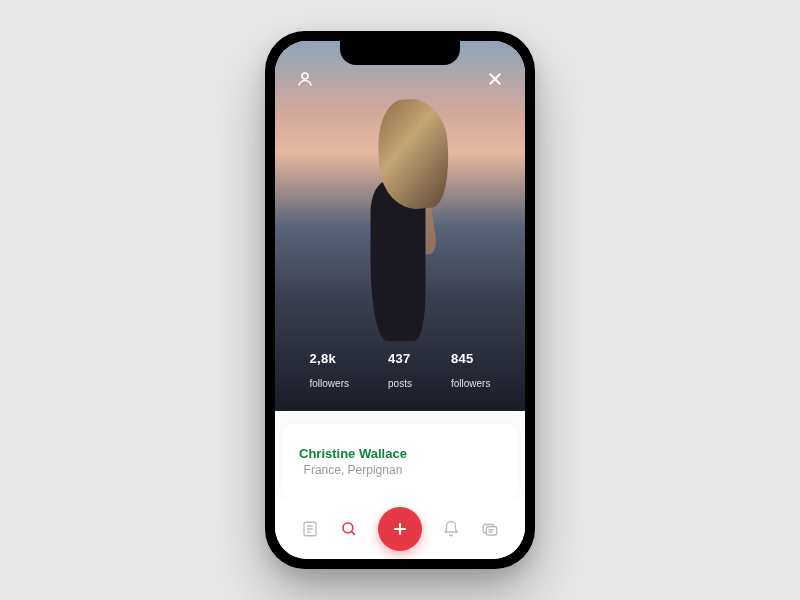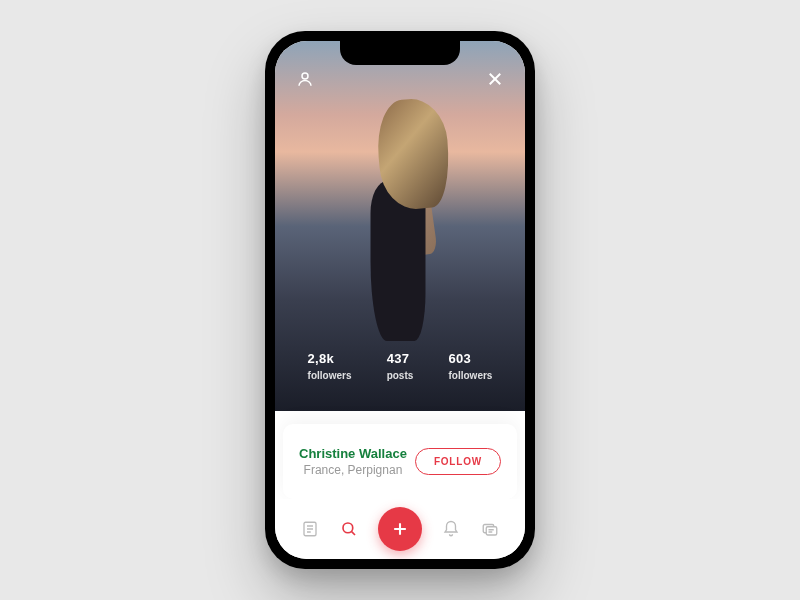--- a/index.html
+++ b/index.html
@@ -124,23 +124,23 @@
       text-align: left;
       color: #fff;
     }
     .stat-value {
       font-size: 13px;
       font-weight: 700;
       letter-spacing: 0.3px;
     }
     .stat-label {
       font-size: 10px;
-      font-weight: 700;
+      font-weight: 400;
       opacity: 0.85;
-      margin-top: 4px;
+      margin-top: 12px;
     }
     .info-card {
       position: absolute;
       bottom: 60px;
       left: 8px;
       right: 8px;
       height: 75px;
       background: #fff;
       border-radius: 10px;
       display: flex;
@@ -238,31 +238,30 @@
     <div class="stats">
       <div class="stat">
         <div class="stat-value">2,8k</div>
         <div class="stat-label">followers</div>
       </div>
       <div class="stat">
         <div class="stat-value">437</div>
         <div class="stat-label">posts</div>
       </div>
       <div class="stat">
-        <div class="stat-value">603</div>
+        <div class="stat-value">845</div>
         <div class="stat-label">followers</div>
       </div>
     </div>
 
     <div class="info-card">
       <div class="user-info">
         <div class="user-name">Christine Wallace</div>
         <div class="user-location">France, Perpignan</div>
       </div>
-      <button class="follow-btn">FOLLOW</button>
     </div>
 
     <div class="nav-bar">
       <div class="nav-icon">
         <svg width="18" height="18" viewBox="0 0 24 24" fill="none" stroke="#bbb" stroke-width="1.8">
           <rect x="4" y="3" width="16" height="18" rx="2"></rect>
           <line x1="8" y1="8" x2="16" y2="8"></line>
           <line x1="8" y1="12" x2="16" y2="12"></line>
           <line x1="8" y1="16" x2="13" y2="16"></line>
         </svg>

